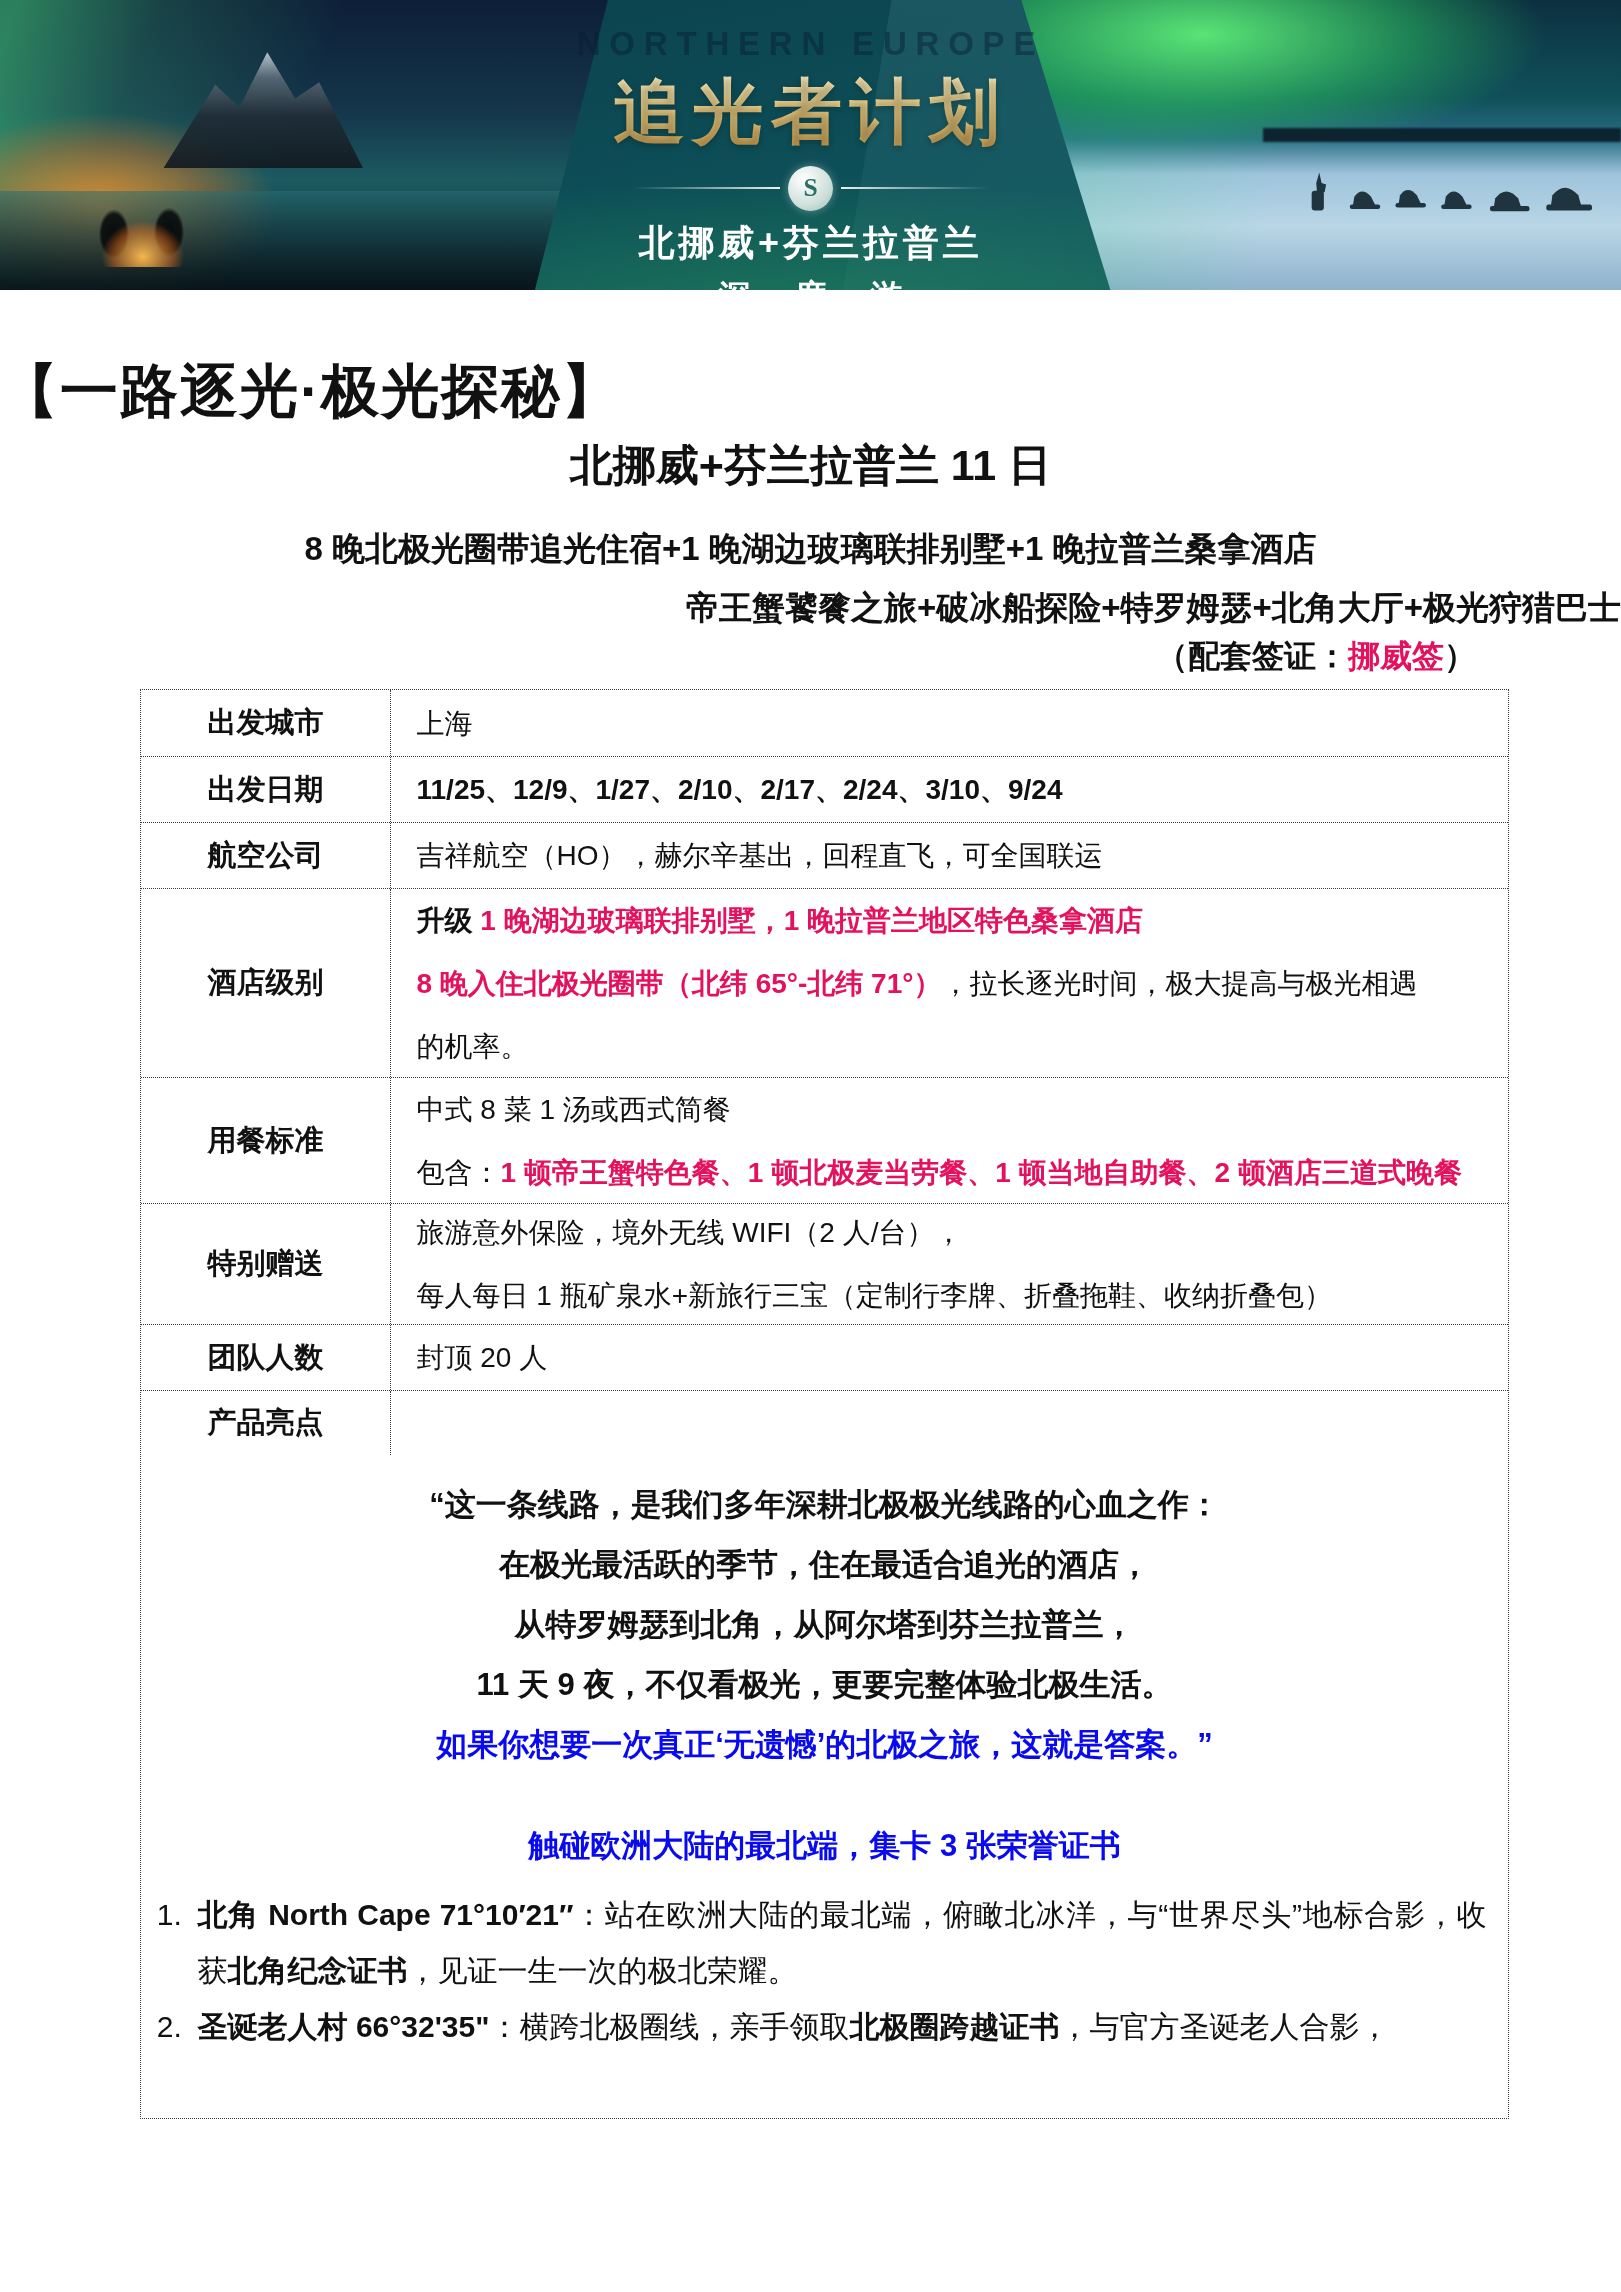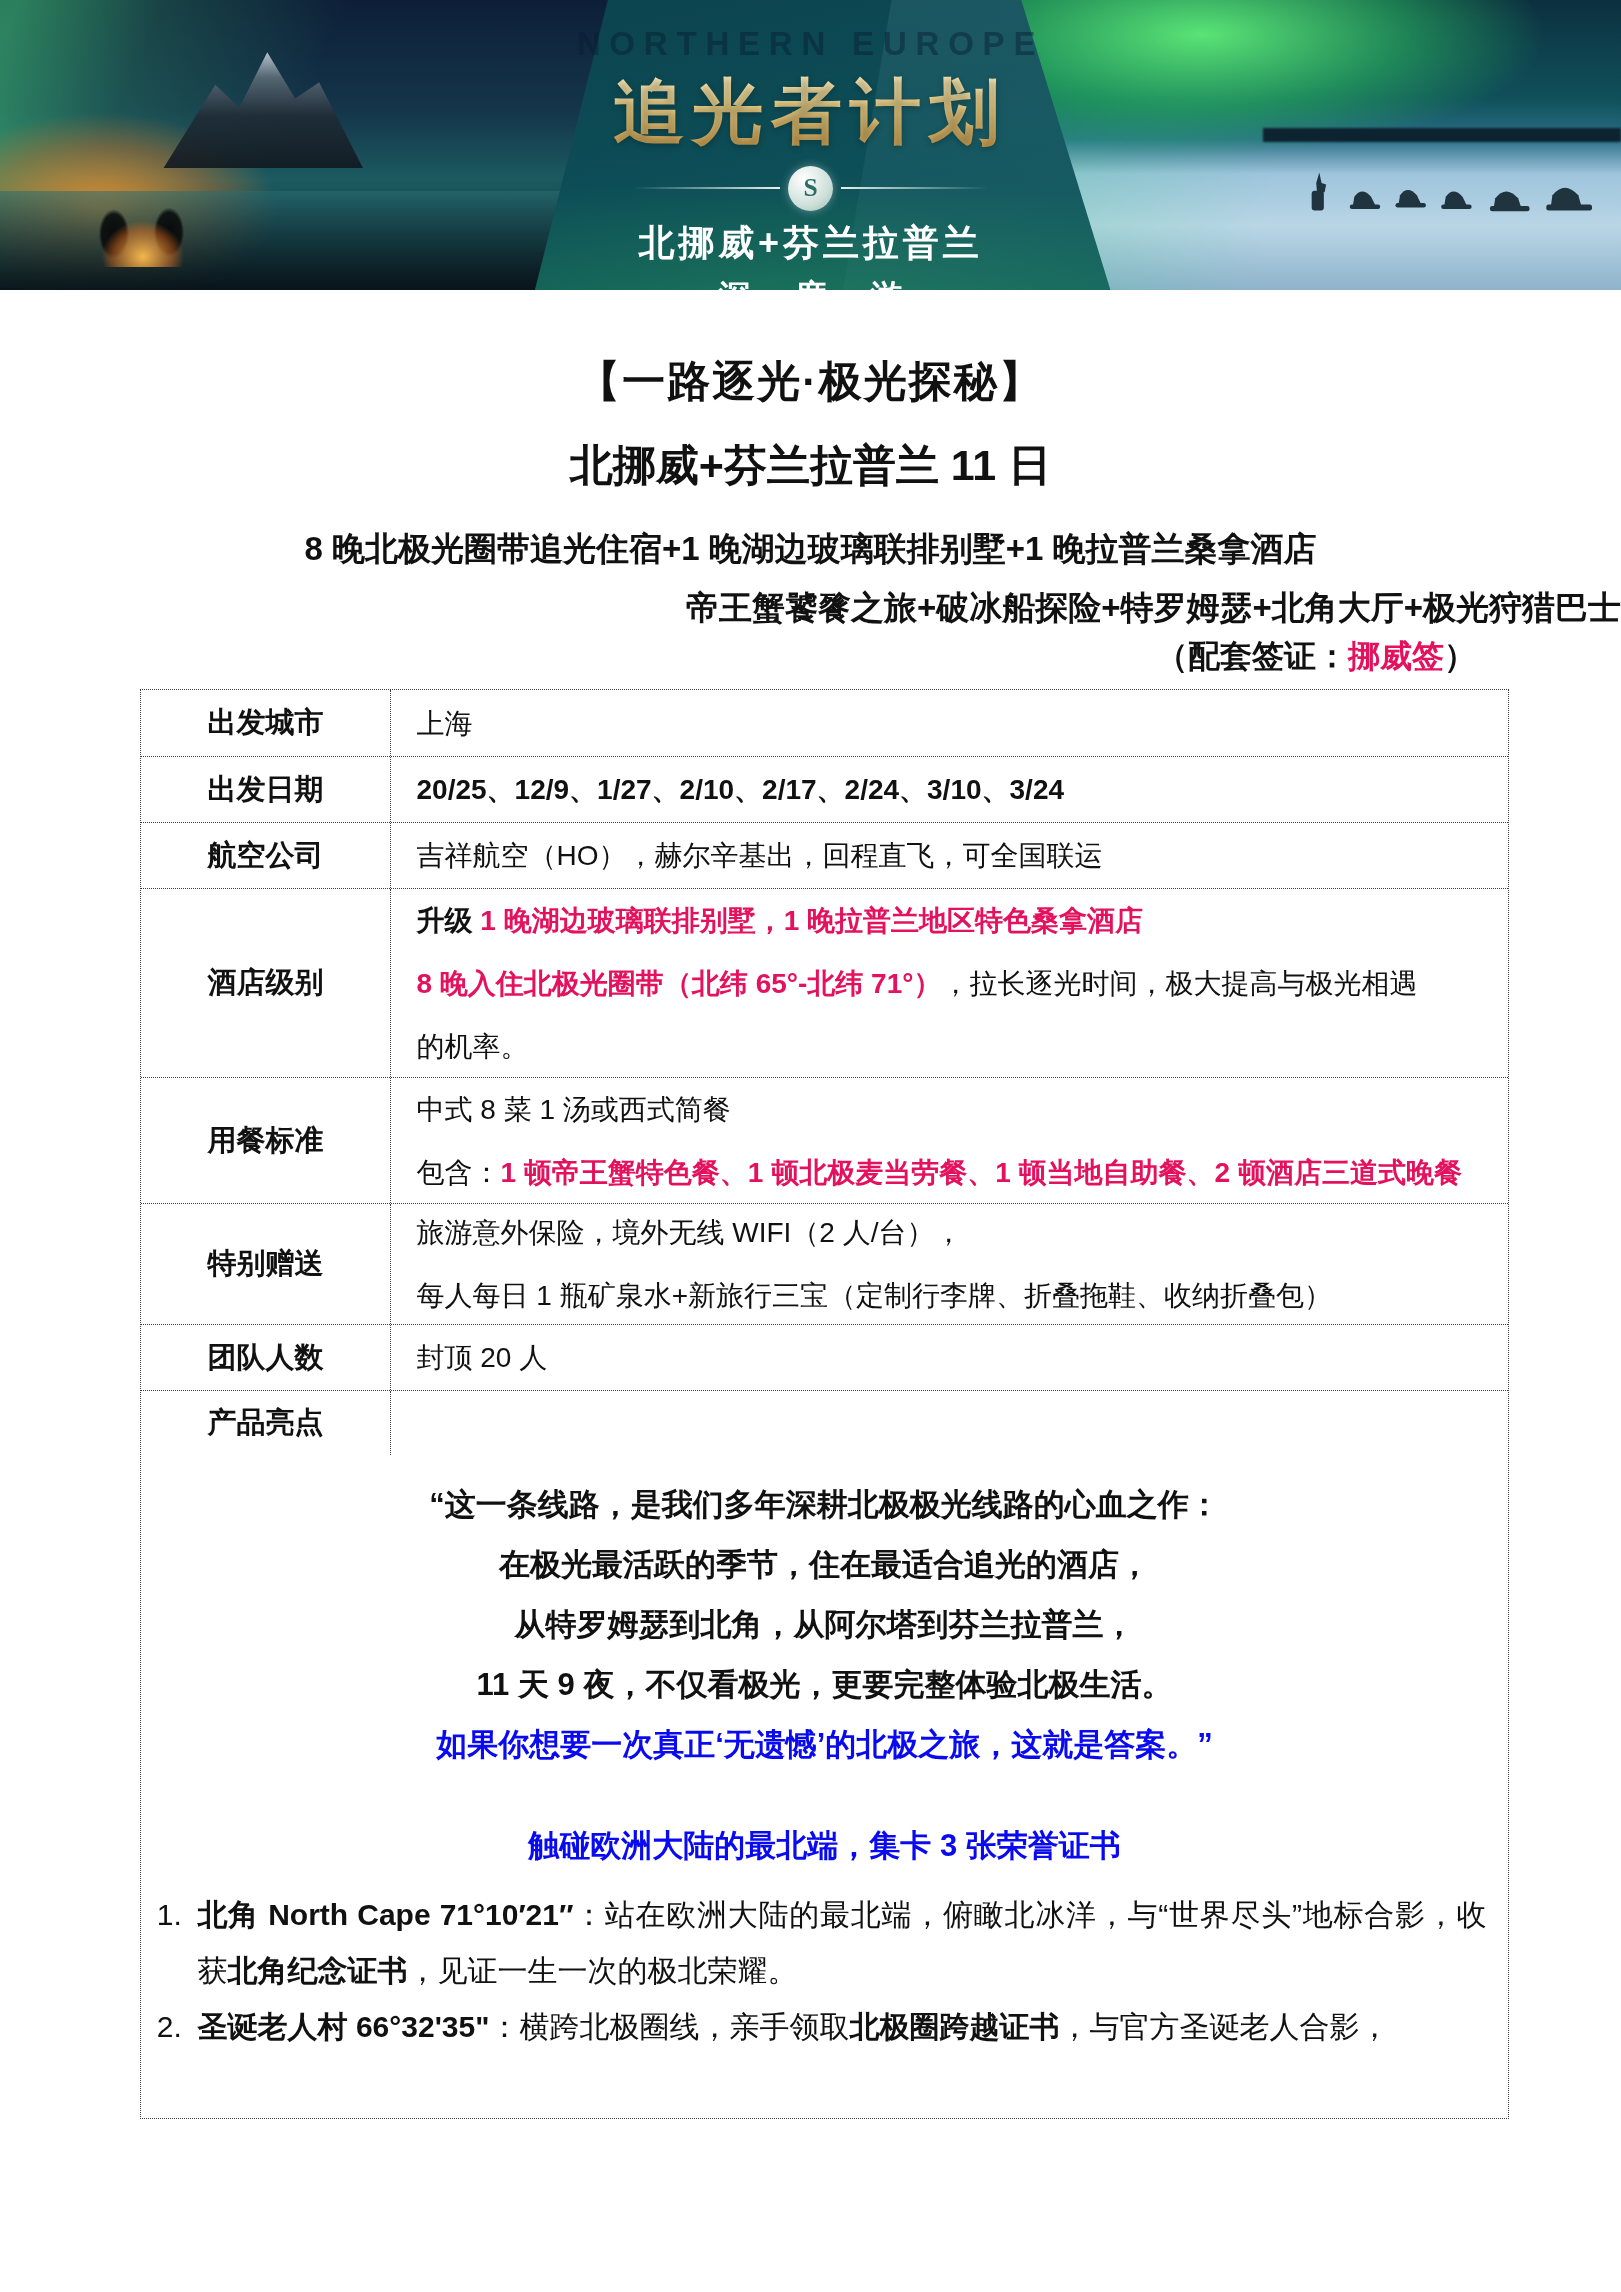--- a/index.html
+++ b/index.html
@@ -94,21 +94,21 @@
     background:radial-gradient(circle at 35% 30%,#ffffff,#cfe0da 60%,#9fbcb4);
     display:flex;align-items:center;justify-content:center;
     color:#2e6e66;font-weight:bold;font-size:25.5px;
     font-family:"Liberation Serif","DejaVu Serif",serif;
     box-shadow:0 0 9.8px rgba(255,255,255,.35);
   }
   .banner-sub1{margin-top:7.8px;font-size:36px;font-weight:bold;letter-spacing:3.9px;}
   .banner-sub2{margin-top:7.8px;font-size:32px;font-weight:bold;letter-spacing:17.6px;text-indent:17.6px;}
 
   
-  .doc-title{position:absolute;top:353px;left:0;width:100%;text-align:center;font-size:43px;font-weight:bold;letter-spacing:2px;}
+  .doc-title{position:absolute;top:353px;left:0;width:100%;font-size:58px;font-weight:bold;letter-spacing:2px;}
   .doc-subtitle{position:absolute;top:437px;left:0;width:100%;text-align:center;font-size:43px;font-weight:bold;}
   .doc-line1{position:absolute;top:527px;left:0;width:100%;text-align:center;font-size:33px;font-weight:bold;}
   .doc-line2{position:absolute;top:586px;left:0;width:100%;text-align:right;font-size:33px;font-weight:bold;}
   .visa-line{position:absolute;top:635px;right:145px;font-size:32px;font-weight:bold;}
   .visa-line .pink{color:var(--pink);}
 
   
   .info-table{
     position:absolute;top:689px;left:140px;width:1369px;
     border:1px dotted var(--border);
@@ -194,21 +194,21 @@
     <div id="table-rows">
         <div class="t-row" style="height: 67px;">
           <div class="t-label">出发城市</div>
           <div class="t-content">
             <div class="line"><span>上海</span></div>
           </div>
         </div>
         <div class="t-row" style="height: 66px;">
           <div class="t-label">出发日期</div>
           <div class="t-content">
-            <div class="line"><span class="b">20/25、12/9、1/27、2/10、2/17、2/24、3/10、3/24</span></div>
+            <div class="line"><span class="b">11/25、12/9、1/27、2/10、2/17、2/24、3/10、9/24</span></div>
           </div>
         </div>
         <div class="t-row" style="height: 66px;">
           <div class="t-label">航空公司</div>
           <div class="t-content">
             <div class="line"><span>吉祥航空（HO），赫尔辛基出，回程直飞，可全国联运</span></div>
           </div>
         </div>
         <div class="t-row" style="height: 189px;">
           <div class="t-label">酒店级别</div>

